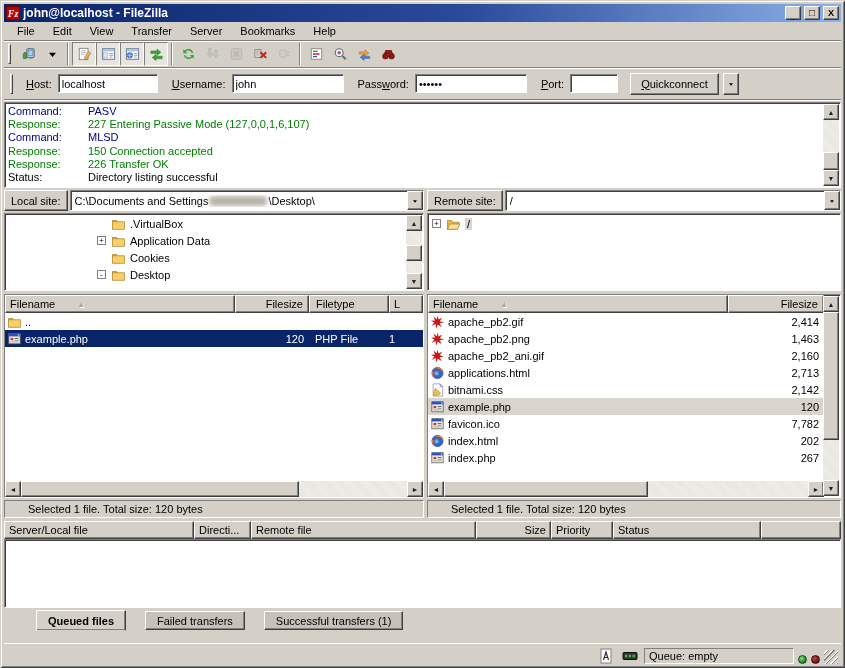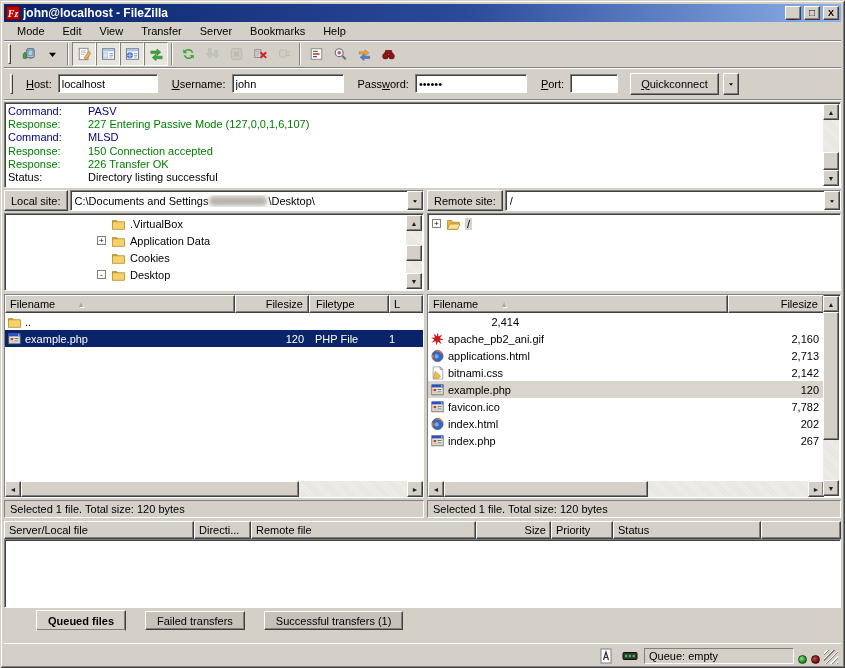--- a/index.html
+++ b/index.html
@@ -96,21 +96,21 @@
   .rows { flex:1; overflow:hidden; background:#fff; }
   .file-row { height:17px; display:flex; align-items:center; }
   .cell { white-space:nowrap; overflow:hidden; display:flex; align-items:center; }
   .num { justify-content:flex-end; padding-right:5px; }
   .fi { width:15px; height:14px; flex:none; }
   .file-row .islot { margin:0 3px 0 2px; }
   .c-lname { width:230px; flex:none; } .c-lsize { width:74px; flex:none; } .c-ltype { width:80px; flex:none; padding-left:6px; } .c-lmod { flex:1; min-width:0; }
   .c-rname { flex:1; min-width:0; } .c-rsize { width:96px; flex:none; }
   .local .file-row.selected { background:#0a246a; color:#fff; }
   .remote .file-row.selected { background:#d9d5cd; }
-  .statusline { height:18px; flex:none; margin-top:2px; display:flex; align-items:center; padding:0 5px; border:1px solid; border-color:#808080 #fff #fff #808080; white-space:nowrap; overflow:hidden; }
+  .statusline { height:18px; flex:none; margin-top:2px; display:flex; align-items:center; padding:0 23px; border:1px solid; border-color:#808080 #fff #fff #808080; white-space:nowrap; overflow:hidden; }
 
   
   .queue { height:110px; flex:none; margin-top:3px; display:flex; flex-direction:column; }
   .queue-header { height:18px; flex:none; display:flex; background:#d4d0c8; }
   .queue-header div.hcell:nth-of-type(1){ width:190px; flex:none; }
   .queue-header div.hcell:nth-of-type(2){ width:57px; flex:none; }
   .queue-header div.hcell:nth-of-type(3){ width:225px; flex:none; }
   .queue-header div.hcell:nth-of-type(4){ width:75px; flex:none; justify-content:flex-end; }
   .queue-header div.hcell:nth-of-type(5){ width:62px; flex:none; }
   .queue-header div.hcell:nth-of-type(6){ width:148px; flex:none; }
@@ -261,21 +261,21 @@
       </div>
     <div class="winbtn r">
         <span class="gmax">□</span>
       </div>
     <div class="winbtn r">
         <span>X</span>
       </div>
   </div>
 
   <div class="menubar">
-    <div class="menu-item"><span>Mode</span></div>
+    <div class="menu-item"><span>File</span></div>
       <div class="menu-item"><span>Edit</span></div>
       <div class="menu-item"><span>View</span></div>
       <div class="menu-item"><span>Transfer</span></div>
       <div class="menu-item"><span>Server</span></div>
       <div class="menu-item"><span>Bookmarks</span></div>
       <div class="menu-item"><span>Help</span></div>
   </div>
 
   <div class="toolbar">
     <div class="grip"></div>
@@ -603,21 +603,40 @@
       <div class="list s remote-list">
         <div class="list-header">
           <div class="hcell r c-rname">
               <span>Filename</span>
               <span class="sortasc">▲</span>
             </div>
           <div class="hcell r c-rsize num">Filesize</div>
         </div>
         <div class="rows">
           <div class="file-row">
+              <span class="cell c-rname">
+                <span class="islot">
+                  <svg class="fi" viewBox="0 0 16 16">
+                    <use href="#i-apache-image"></use>
+                  </svg>
+                </span>
+                <span class="fname">apache_pb2.gif</span>
+              </span>
               <span class="cell c-rsize num">2,414</span>
+            </div>
+            <div class="file-row">
+              <span class="cell c-rname">
+                <span class="islot">
+                  <svg class="fi" viewBox="0 0 16 16">
+                    <use href="#i-apache-image"></use>
+                  </svg>
+                </span>
+                <span class="fname">apache_pb2.png</span>
+              </span>
+              <span class="cell c-rsize num">1,463</span>
             </div>
             <div class="file-row">
               <span class="cell c-rname">
                 <span class="islot">
                   <svg class="fi" viewBox="0 0 16 16">
                     <use href="#i-apache-image"></use>
                   </svg>
                 </span>
                 <span class="fname">apache_pb2_ani.gif</span>
               </span>

